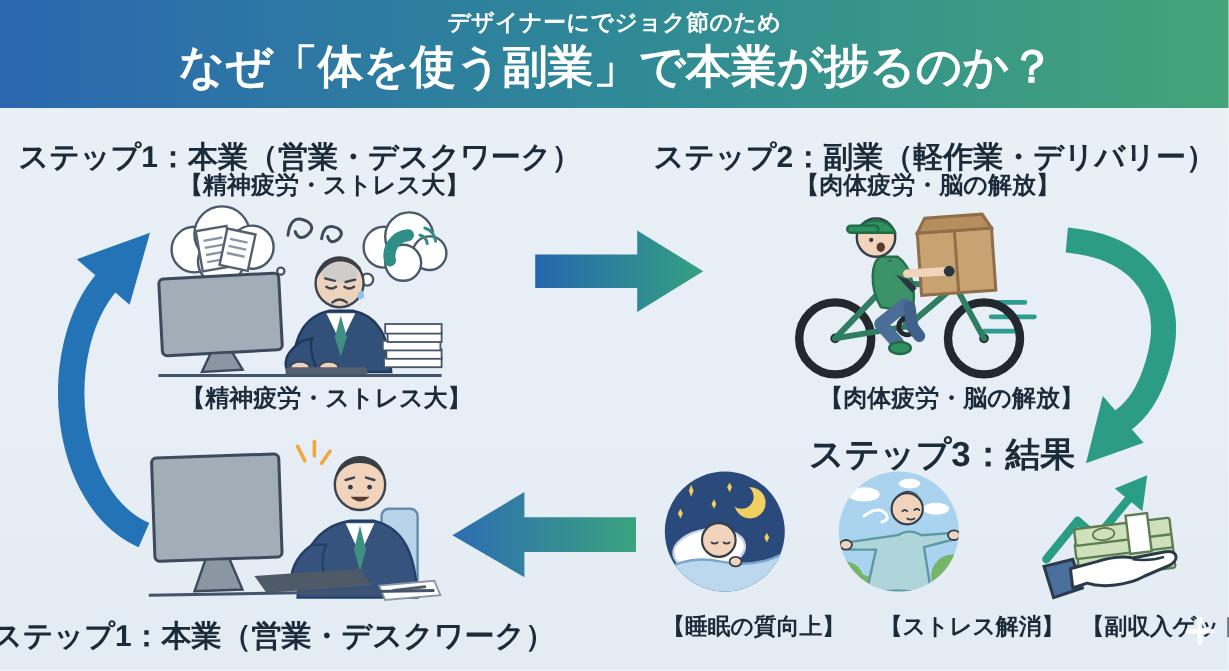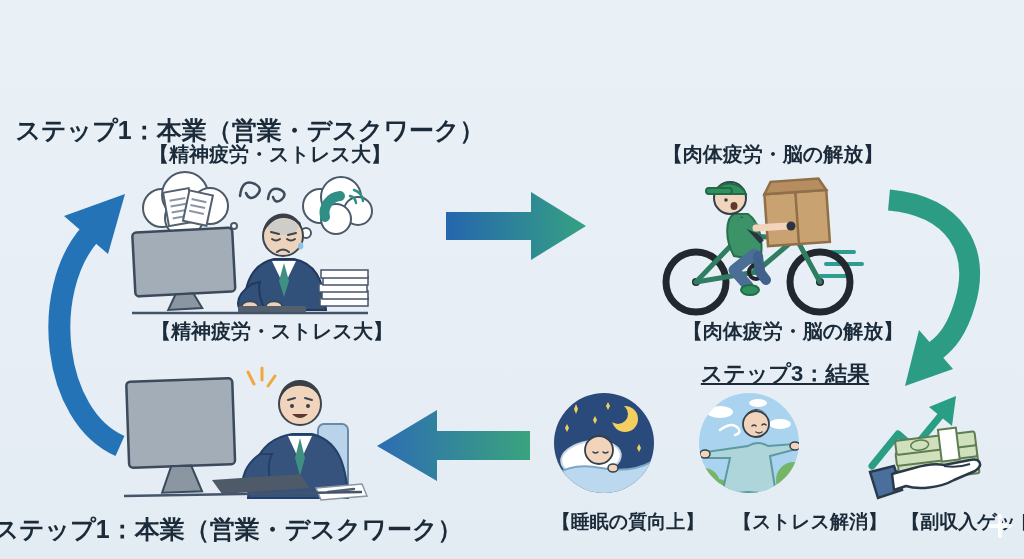--- a/index.html
+++ b/index.html
@@ -11,36 +11,41 @@
     text-align:center;color:#fff;}
   .header-sub{position:absolute;left:512px;top:6px;transform:translateX(-50%);
     font-size:19px;font-weight:bold;white-space:nowrap;letter-spacing:.5px;}
   .header-title{position:absolute;left:514px;top:30px;transform:translateX(-50%);
     margin:0;font-size:38px;font-weight:bold;white-space:nowrap;letter-spacing:0;}
   .txt{position:absolute;transform:translateX(-50%);white-space:nowrap;
     font-weight:bold;color:#1c2b3a;}
   .step-title{font-size:25px;}
   .step-tag{font-size:20px;}
   .caption{font-size:20px;}
-  .step3-title{font-size:22px;text-decoration:underline;}
+  .step3-title{font-size:29px;}
   .result-label{font-size:19px;}
   .abs{position:absolute;}
   svg{display:block;overflow:visible;}
 </style>
 </head>
 <body>
 
 <div class="canvas">
 
   
+  <div class="header">
+    <div class="header-sub">デザイナーにでジョク節のため</div>
+    <h1 class="header-title">なぜ「体を使う副業」で本業が捗るのか？</h1>
+  </div>
 
   
   <div class="txt step-title" style="left:250px;top:114px;">ステップ1：本業（営業・デスクワーク）</div>
   <div class="txt step-tag" style="left:270px;top:141px;">【精神疲労・ストレス大】</div>
 
+  <div class="txt step-title" style="left:779px;top:114px;">ステップ2：副業（軽作業・デリバリー）</div>
   <div class="txt step-tag" style="left:773px;top:141px;">【肉体疲労・脳の解放】</div>
 
   <div class="txt caption" style="left:272px;top:318px;">【精神疲労・ストレス大】</div>
   <div class="txt caption" style="left:793px;top:318px;">【肉体疲労・脳の解放】</div>
 
   <div class="txt step3-title" style="left:785px;top:359px;">ステップ3：結果</div>
 
   <div class="txt result-label" style="left:810px;top:509px;">【ストレス解消】</div>
   <div class="txt result-label" style="left:628px;top:509px;">【睡眠の質向上】</div>
   <div class="txt result-label" style="left:978px;top:509px;">【副収入ゲット】</div>

